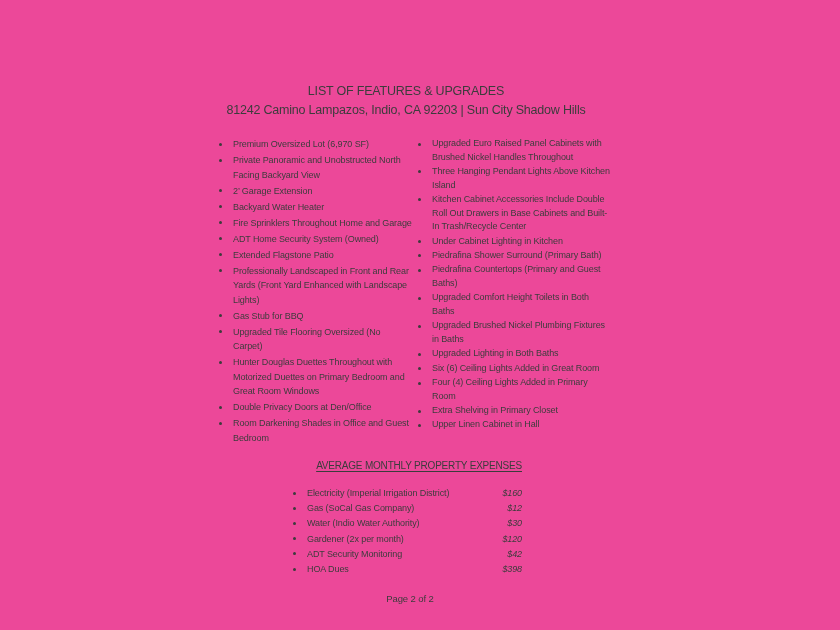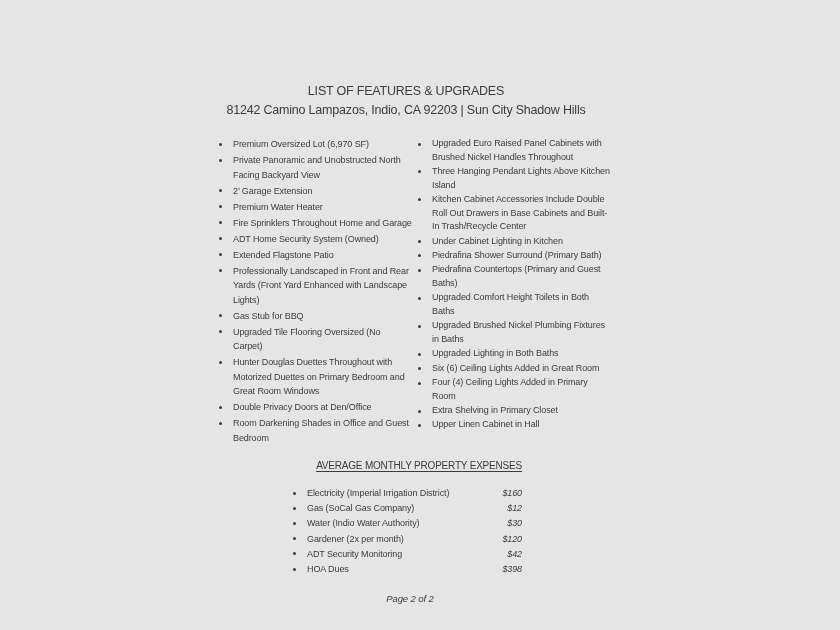--- a/index.html
+++ b/index.html
@@ -11,21 +11,21 @@
     width: 840px;
     height: 630px;
     overflow: hidden;
     font-family: "Liberation Sans", sans-serif;
     color: #3c3c3c;
   }
   .page {
     position: relative;
     width: 840px;
     height: 630px;
-    background: #e5e5e5;
+    background: #ec4899;
   }
 
   
   .doc-header {
     position: absolute;
     top: 84px;
     left: 0;
     width: 812px;
     text-align: center;
   }
@@ -118,39 +118,38 @@
 
   
   .doc-footer {
     position: absolute;
     top: 593px;
     left: 0;
     width: 820px;
     text-align: center;
     font-size: 9.5px;
     letter-spacing: -0.1px;
-    font-style: italic;
   }
 </style>
 </head>
 <body>
 
 <div class="page">
 
   <div class="doc-header">
     <div class="doc-title">LIST OF FEATURES &amp; UPGRADES</div>
     <div class="doc-subtitle">81242 Camino Lampazos, Indio, CA 92203 | Sun City Shadow Hills</div>
   </div>
 
   <div class="features">
     <ul class="col-left">
         <li>Premium Oversized Lot (6,970 SF)</li>
         <li>Private Panoramic and Unobstructed North Facing Backyard View</li>
         <li>2’ Garage Extension</li>
-        <li>Premium Water Heater</li>
+        <li>Backyard Water Heater</li>
         <li>Fire Sprinklers Throughout Home and Garage</li>
         <li>ADT Home Security System (Owned)</li>
         <li>Extended Flagstone Patio</li>
         <li>Professionally Landscaped in Front and Rear Yards (Front Yard Enhanced with Landscape Lights)</li>
         <li>Gas Stub for BBQ</li>
         <li>Upgraded Tile Flooring Oversized (No Carpet)</li>
         <li>Hunter Douglas Duettes Throughout with Motorized Duettes on Primary Bedroom and Great Room Windows</li>
         <li>Double Privacy Doors at Den/Office</li>
         <li>Room Darkening Shades in Office and Guest Bedroom</li>
       </ul>

